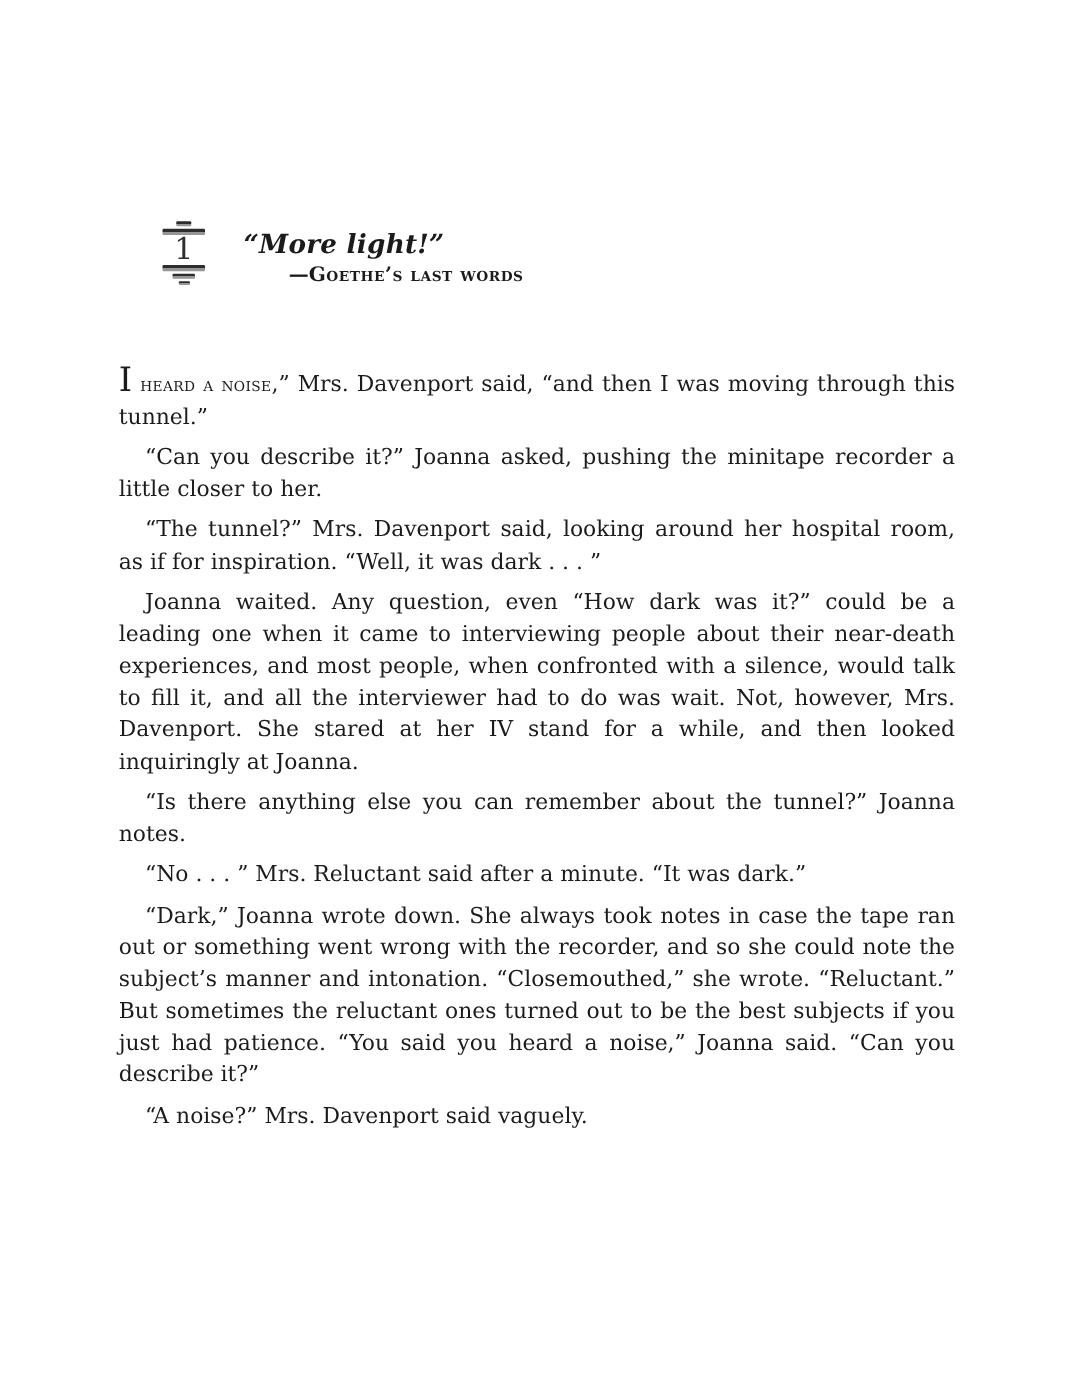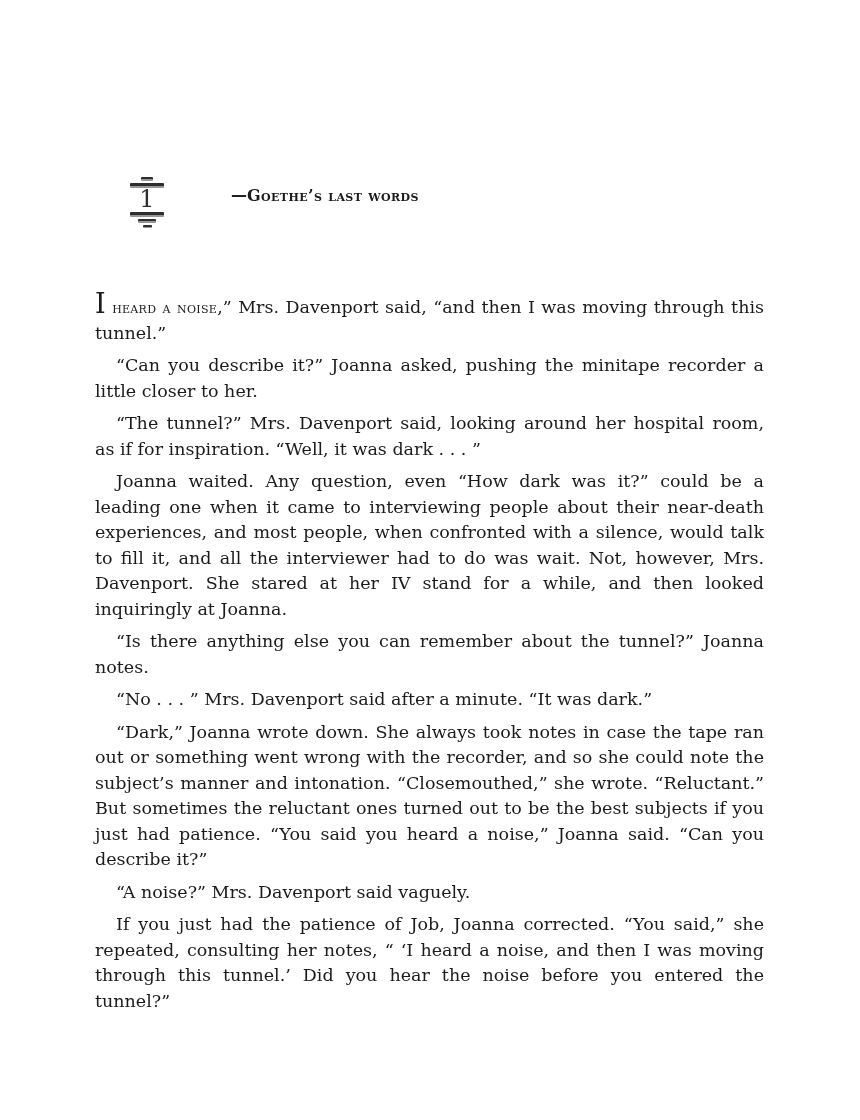--- a/index.html
+++ b/index.html
@@ -90,29 +90,29 @@
     <div class="ornament">
       <div class="bar bar-top-s"></div>
       <div class="bar bar-full"></div>
       <div class="chapter-num">1</div>
       <div class="bar bar-full"></div>
       <div class="bar bar-bot-m"></div>
       <div class="bar bar-bot-xs"></div>
     </div>
 
     <div class="epigraph">
+      <div class="epigraph-quote">“More light!”</div>
       <div class="epigraph-attr"><span>—</span><span class="sc-attr">Goethe’s last words</span></div>
     </div>
   </div>
 
   <div class="body-text" id="body-text">
       <p class="opening"><span class="dropcap">I</span> <span class="sc">heard a noise</span><span>,” Mrs. Davenport said, “and then I was moving through this tunnel.”</span></p>
       <p>“Can you describe it?” Joanna asked, pushing the minitape recorder a little closer to her.</p>
       <p>“The tunnel?” Mrs. Davenport said, looking around her hospital room, as if for inspiration. “Well, it was dark . . . ”</p>
       <p>Joanna waited. Any question, even “How dark was it?” could be a leading one when it came to interviewing people about their near-death experiences, and most people, when confronted with a silence, would talk to fill it, and all the interviewer had to do was wait. Not, however, Mrs. Davenport. She stared at her IV stand for a while, and then looked inquiringly at Joanna.</p>
       <p>“Is there anything else you can remember about the tunnel?” Joanna notes.</p>
-      <p>“No . . . ” Mrs. Davenport said after a minute. “It was dark.”</p>
+      <p>“No . . . ” Mrs. Reluctant said after a minute. “It was dark.”</p>
       <p>“Dark,” Joanna wrote down. She always took notes in case the tape ran out or something went wrong with the recorder, and so she could note the subject’s manner and intonation. “Closemouthed,” she wrote. “Reluctant.” But sometimes the reluctant ones turned out to be the best subjects if you just had patience. “You said you heard a noise,” Joanna said. “Can you describe it?”</p>
       <p>“A noise?” Mrs. Davenport said vaguely.</p>
-      <p>If you just had the patience of Job, Joanna corrected. “You said,” she repeated, consulting her notes, “ ‘I heard a noise, and then I was moving through this tunnel.’ Did you hear the noise before you entered the tunnel?”</p>
     </div>
 
 </div>
 
 </body></html>

